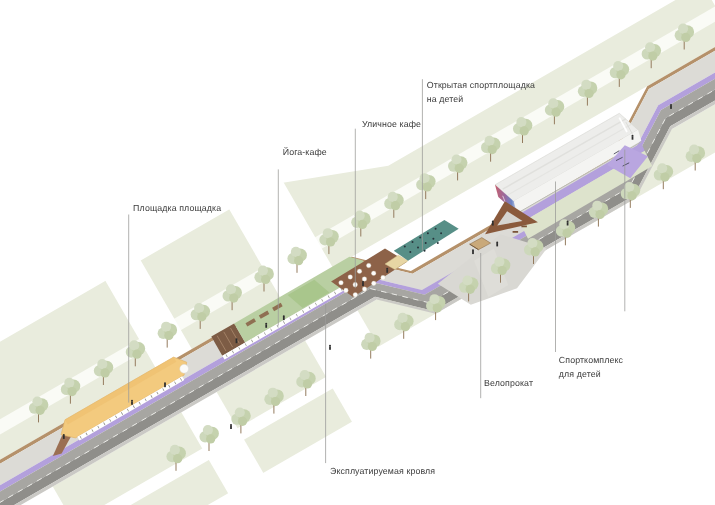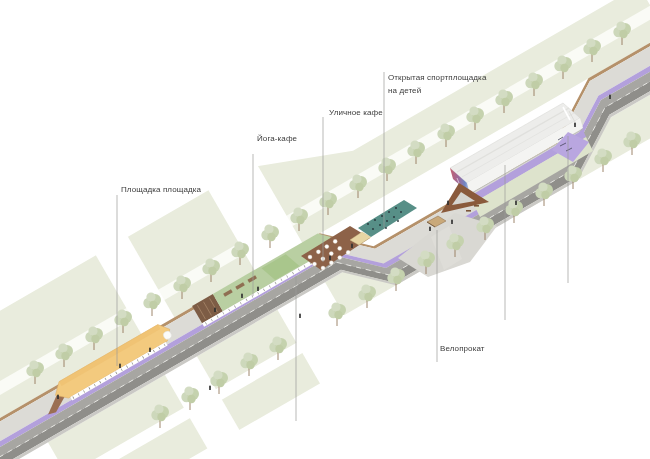--- a/index.html
+++ b/index.html
@@ -232,14 +232,17 @@
     <line x1="437" y1="230" x2="437" y2="362"></line>
     <line x1="296" y1="276" x2="296" y2="421"></line>
   </g>
 </svg>
 
   <div class="lbl" style="left:121px;top:183px">Площадка площадка</div>
   <div class="lbl" style="left:257px;top:132px">Йога-кафе</div>
   <div class="lbl" style="left:329px;top:106px">Уличное кафе</div>
   <div class="lbl" style="left:388px;top:71px">Открытая спортплощадка
 на детей</div>
+  <div class="lbl" style="left:508px;top:321px">Спорткомплекс
+для детей</div>
   <div class="lbl" style="left:440px;top:342px">Велопрокат</div>
+  <div class="lbl" style="left:300px;top:422px">Эксплуатируемая кровля</div>
 </div>
 
 </body></html>

